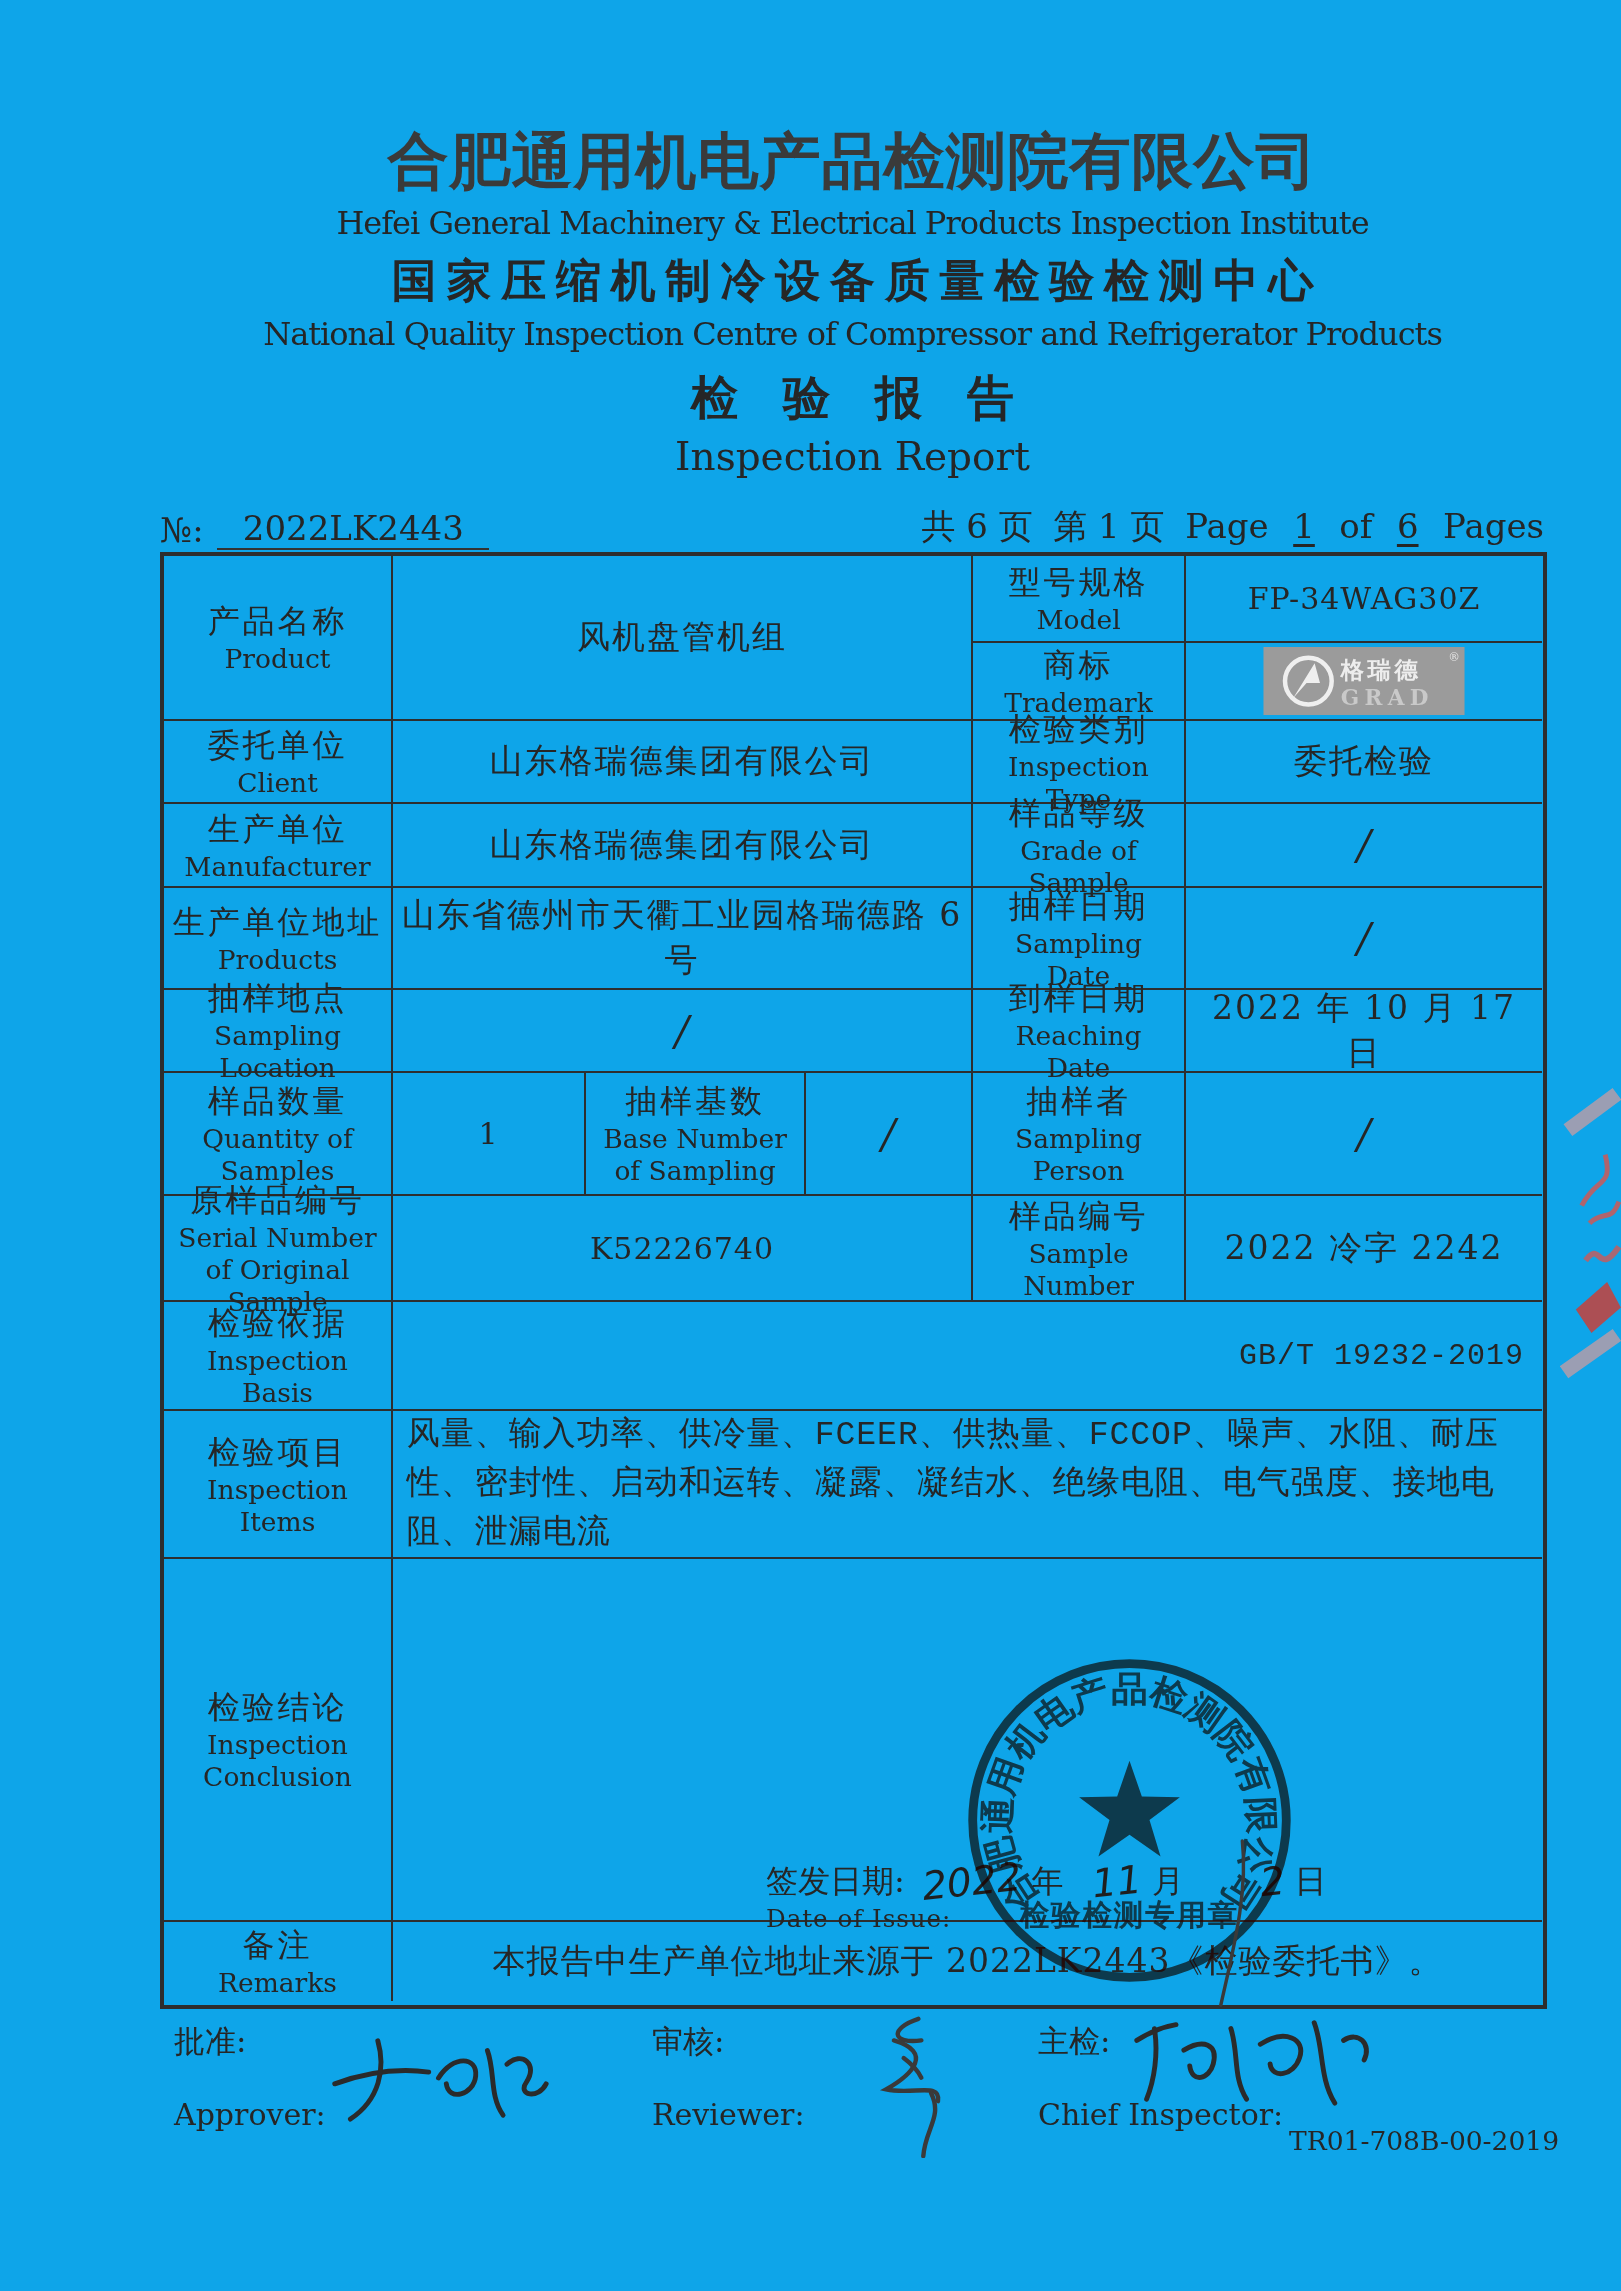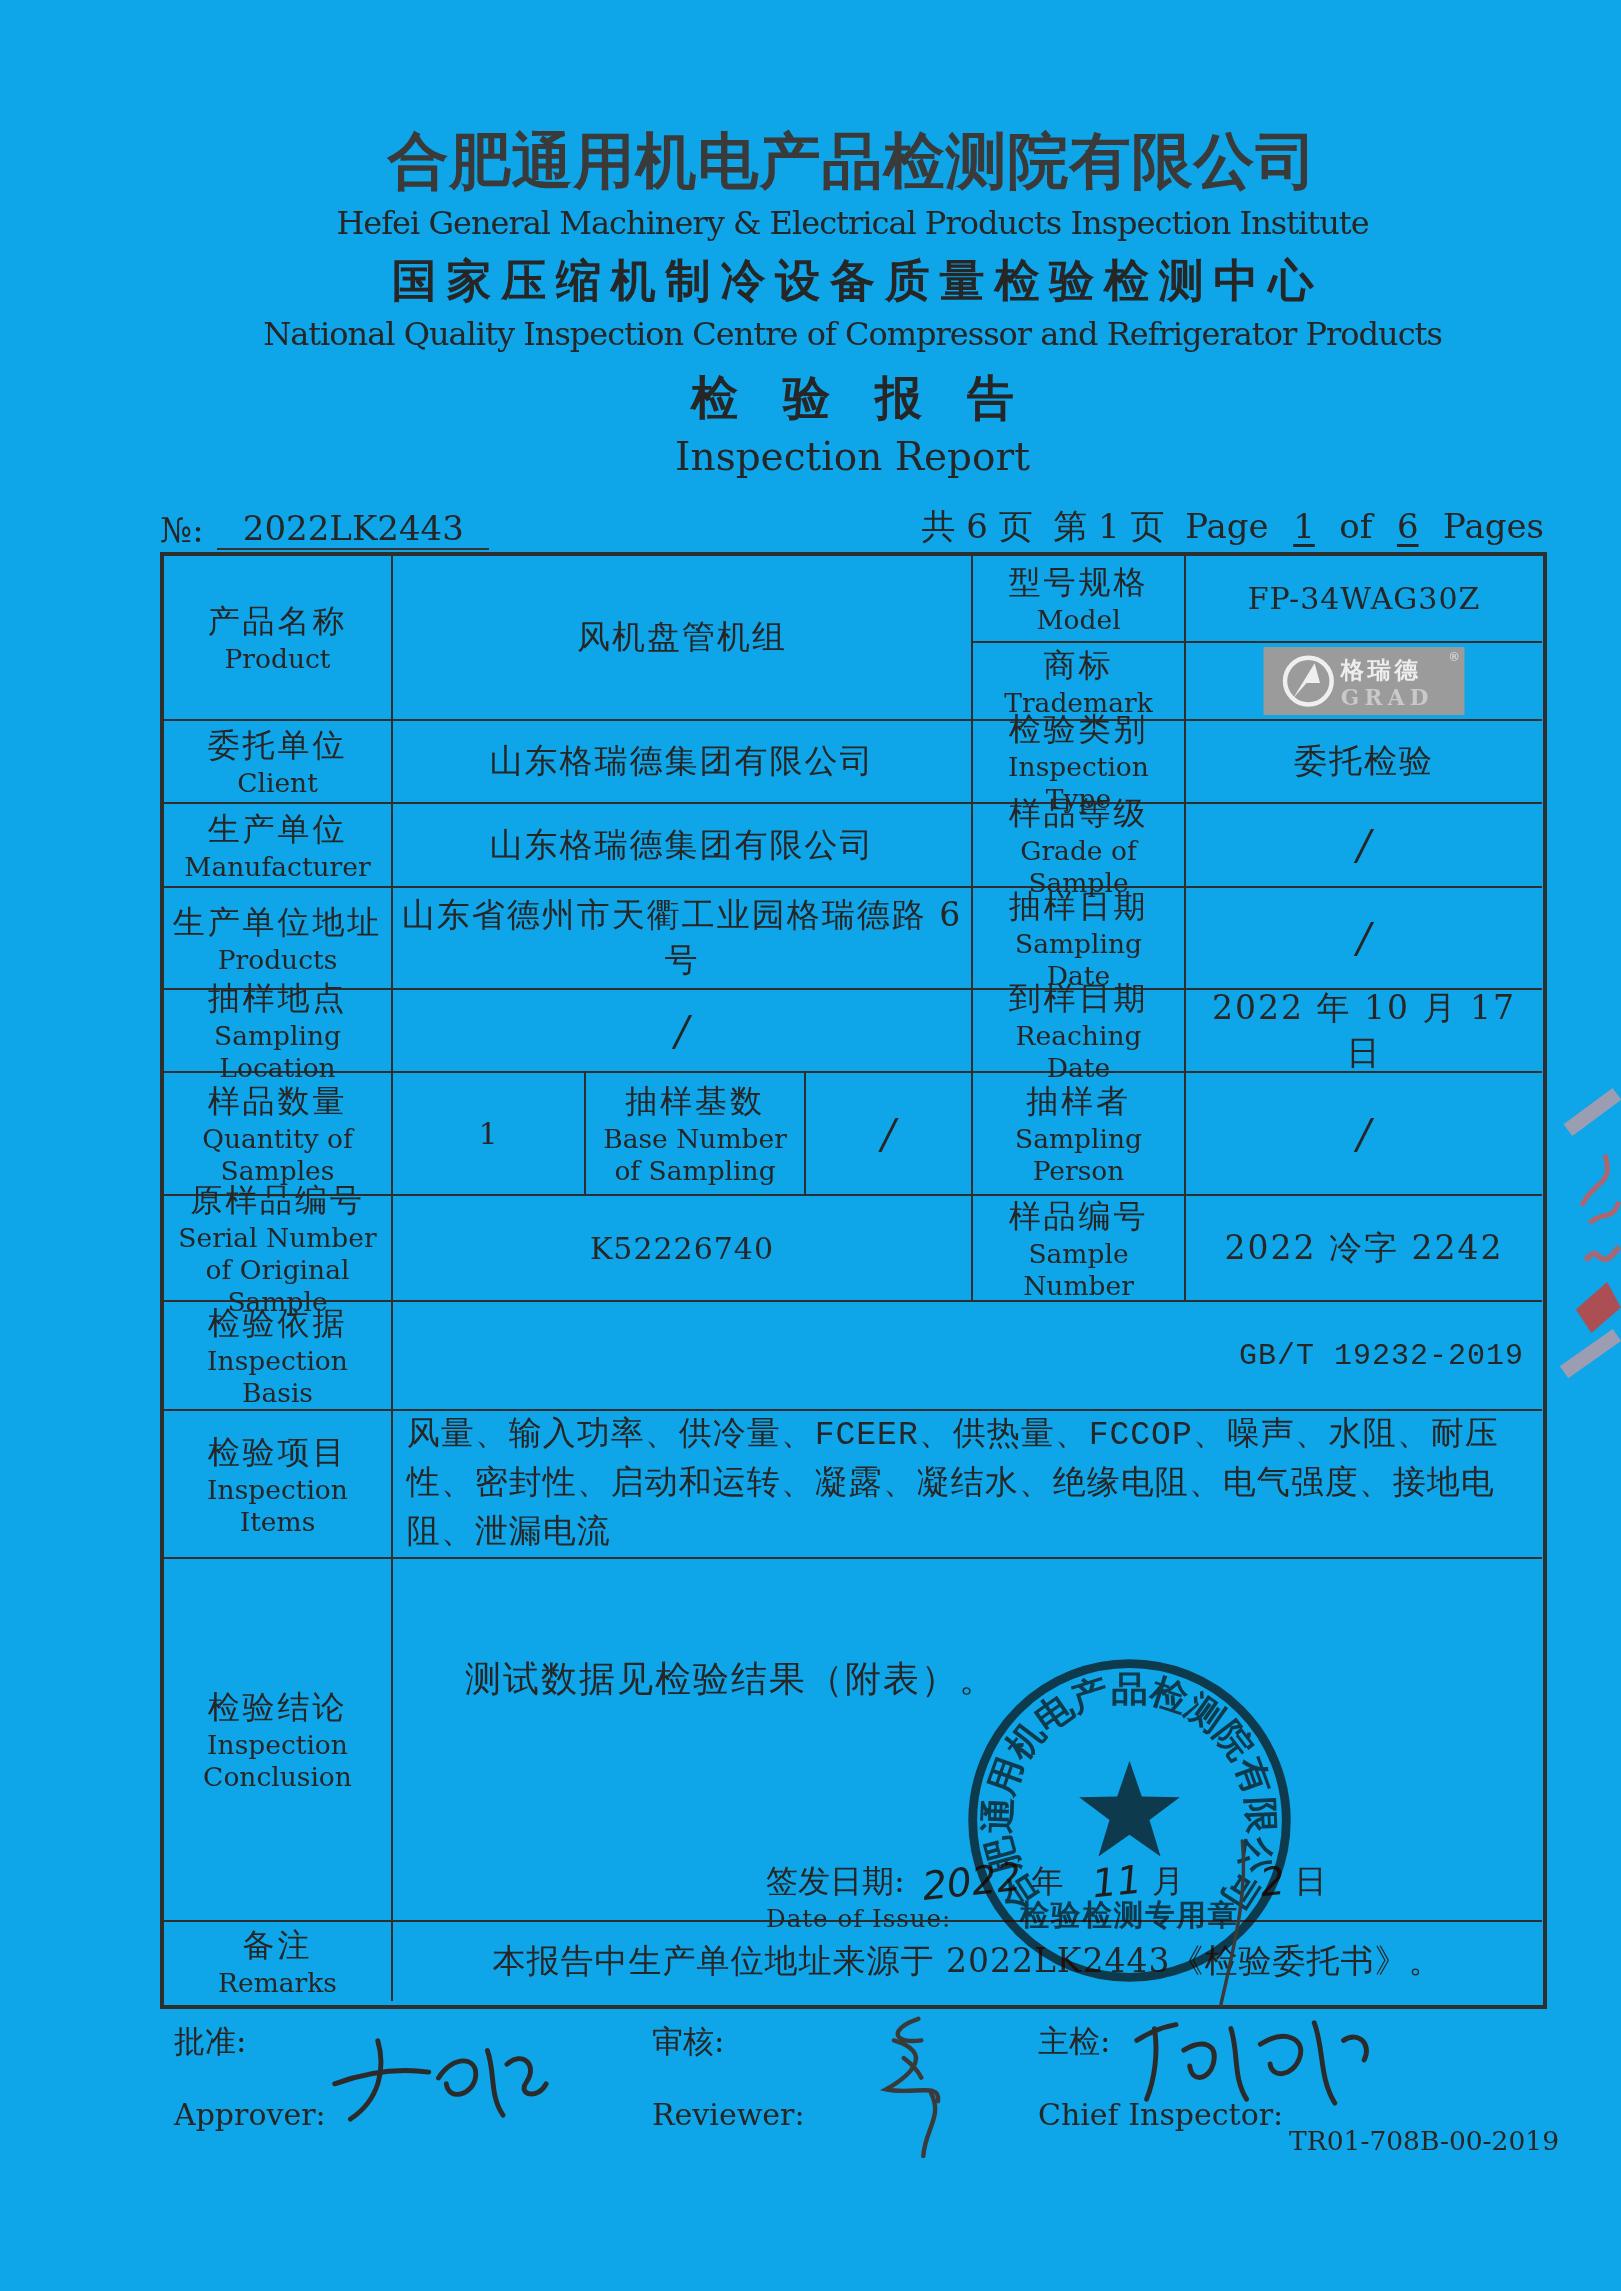--- a/index.html
+++ b/index.html
@@ -246,21 +246,20 @@
     </div>
     <div class="cell br0 left-al" style="grid-area:10/2/11/7">
       <div class="items-text">风量、输入功率、供冷量、FCEER、供热量、FCCOP、噪声、水阻、耐压性、密封性、启动和运转、凝露、凝结水、绝缘电阻、电气强度、接地电阻、泄漏电流</div>
     </div>
 
     <div class="cell" style="grid-area:11/1/12/2">
       <div class="lab-cn">检验结论</div>
       <div class="lab-en">Inspection Conclusion</div>
     </div>
     <div class="cell br0 conclusion-cell" style="grid-area:11/2/12/7">
-      <div class="conclusion-text">测试数据见检验结果（附表）。</div>
       <div class="issue-line">
         <span>签发日期:</span>
         <span class="hw hw-y">2022</span>
         <span class="cjk">年</span>
         <span class="hw hw-m">11</span>
         <span class="cjk">月</span>
         <span class="hw hw-d">2</span>
         <span class="cjk">日</span>
       </div>
       <div class="issue-en">Date of Issue:</div>

